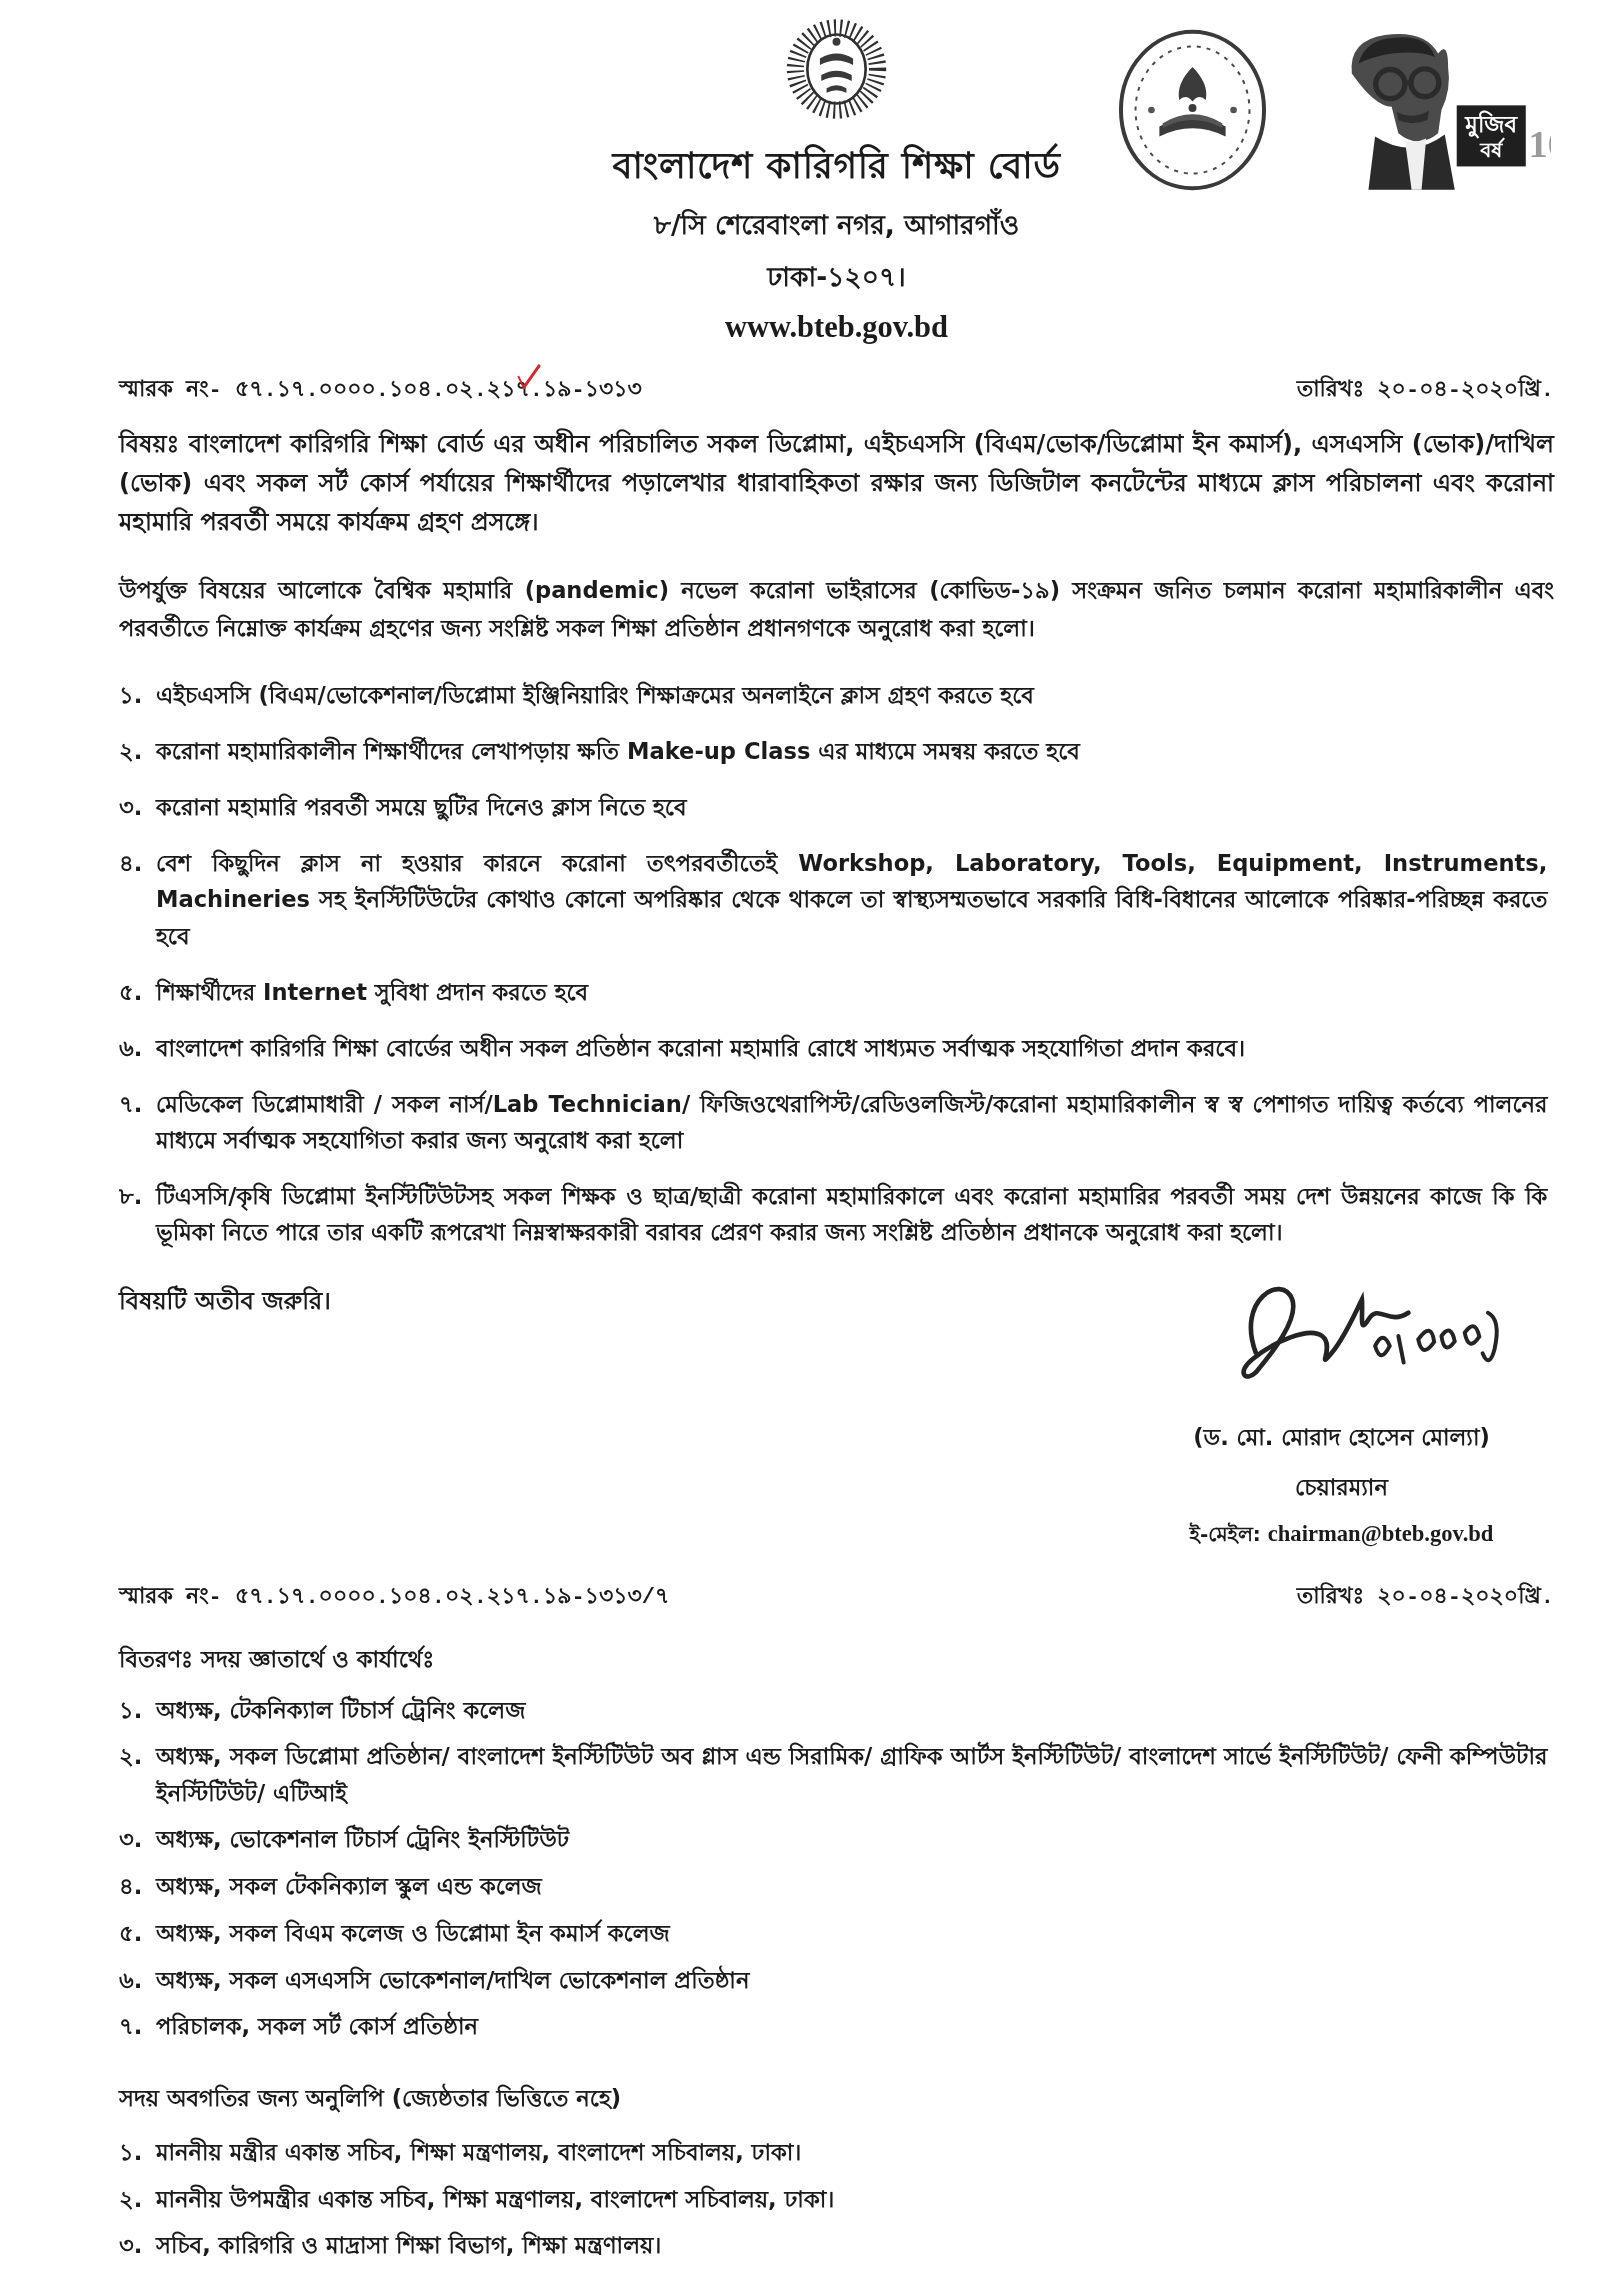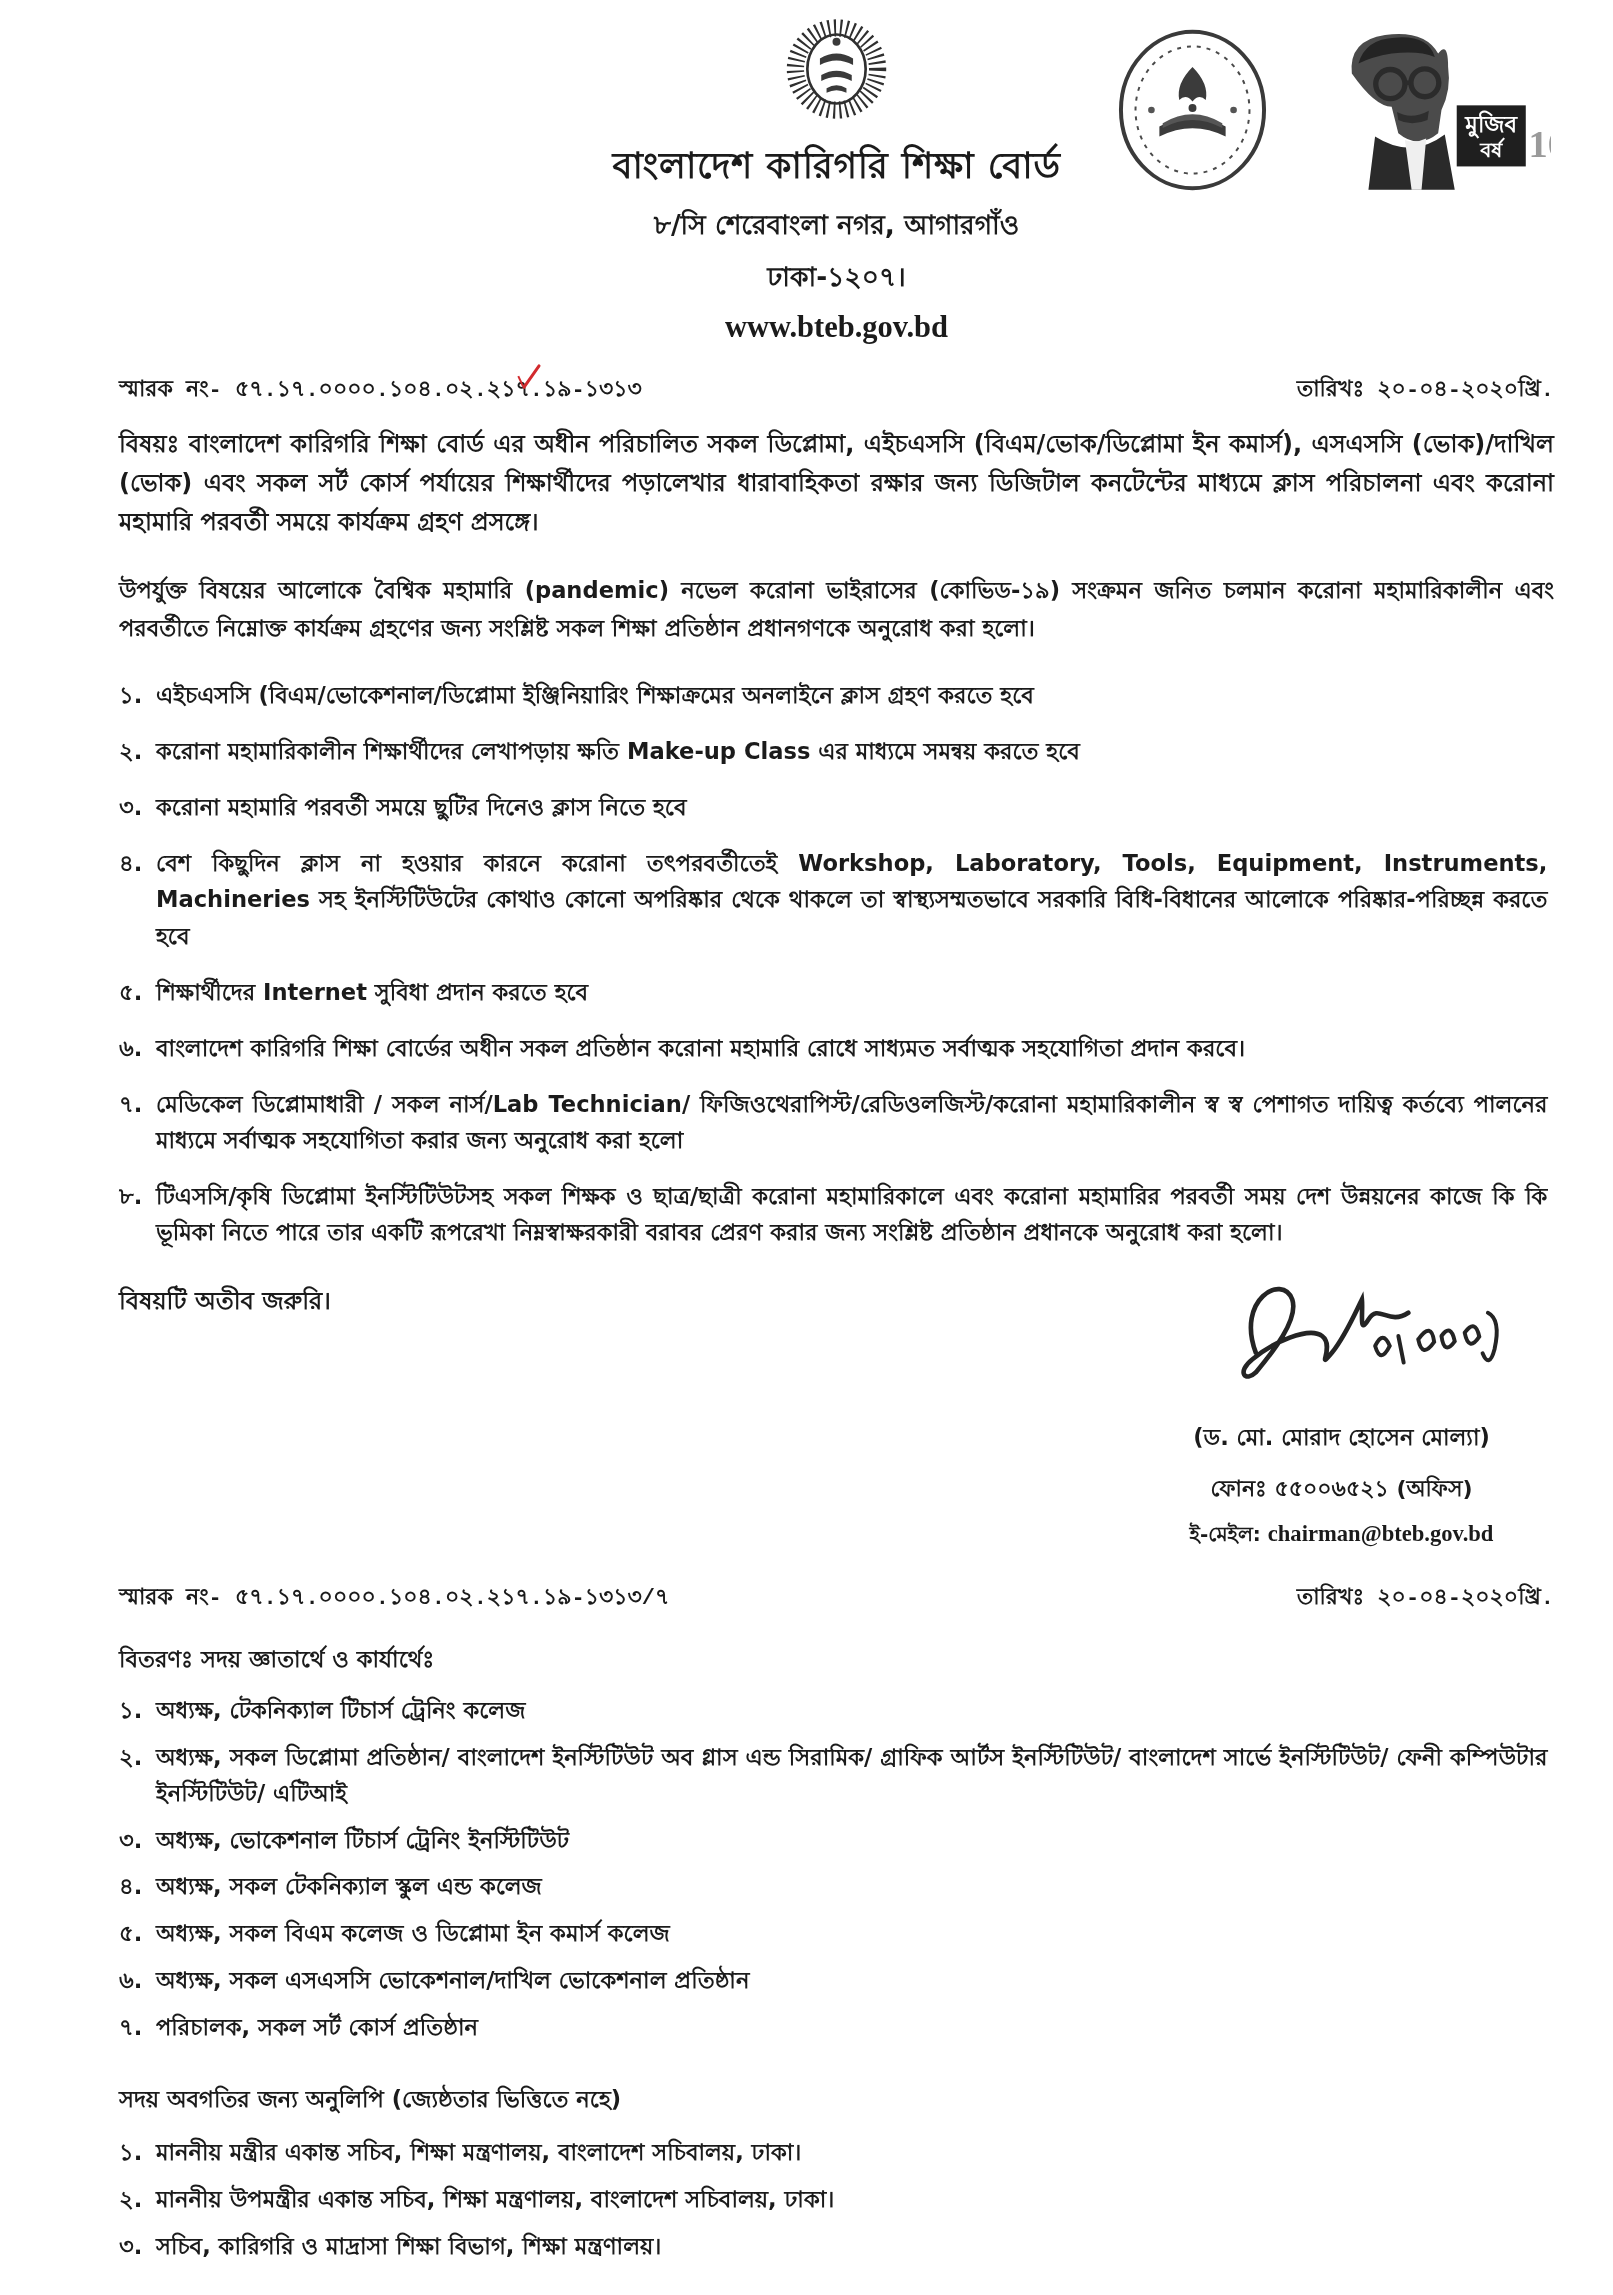--- a/index.html
+++ b/index.html
@@ -189,21 +189,21 @@
     </div>
 
   <div class="sig1-row">
     <p class="urgent">বিষয়টি অতীব জরুরি।</p>
     <div class="sig-block">
       <svg class="sig-scrawl" width="372" height="126" viewBox="0 0 560 190" aria-hidden="true">
         <path d="M150 120 C120 40 190 0 205 40 C215 70 175 120 150 150 C135 165 120 150 145 130 C175 105 230 80 250 95 C270 110 240 150 265 120 C285 95 300 60 310 40 C312 60 305 95 320 70 C335 45 350 80 380 60" fill="none" stroke="#242424" stroke-width="7" stroke-linecap="round"></path>
         <path d="M330 110 q12 -25 22 0 q-14 28 -22 0 M365 95 l8 40 M395 100 q20 -28 24 4 q-18 26 -24 -4 M430 95 q14 -20 20 8 q-16 22 -20 -8 M465 90 q16 -22 22 6 q-16 24 -22 -6 M500 60 q20 10 10 55 q-8 30 -18 6" fill="none" stroke="#242424" stroke-width="6" stroke-linecap="round"></path>
       </svg>
       <div class="sig-name">(ড. মো. মোরাদ হোসেন মোল্যা)</div>
-      <div class="sig-phone">ফোনঃ ৫৫০০৬৫২১ (অফিস)</div>
+      <div class="sig-title">চেয়ারম্যান</div>
       <div class="sig-email">
         <span>ই-মেইল:</span>
         <span class="serif">chairman@bteb.gov.bd</span>
       </div>
     </div>
   </div>
 
   <div class="memo-row">
     <span>স্মারক নং- ৫৭.১৭.০০০০.১০৪.০২.২১৭.১৯-১৩১৩/৭</span>
     <span>তারিখঃ ২০-০৪-২০২০খ্রি.</span>

